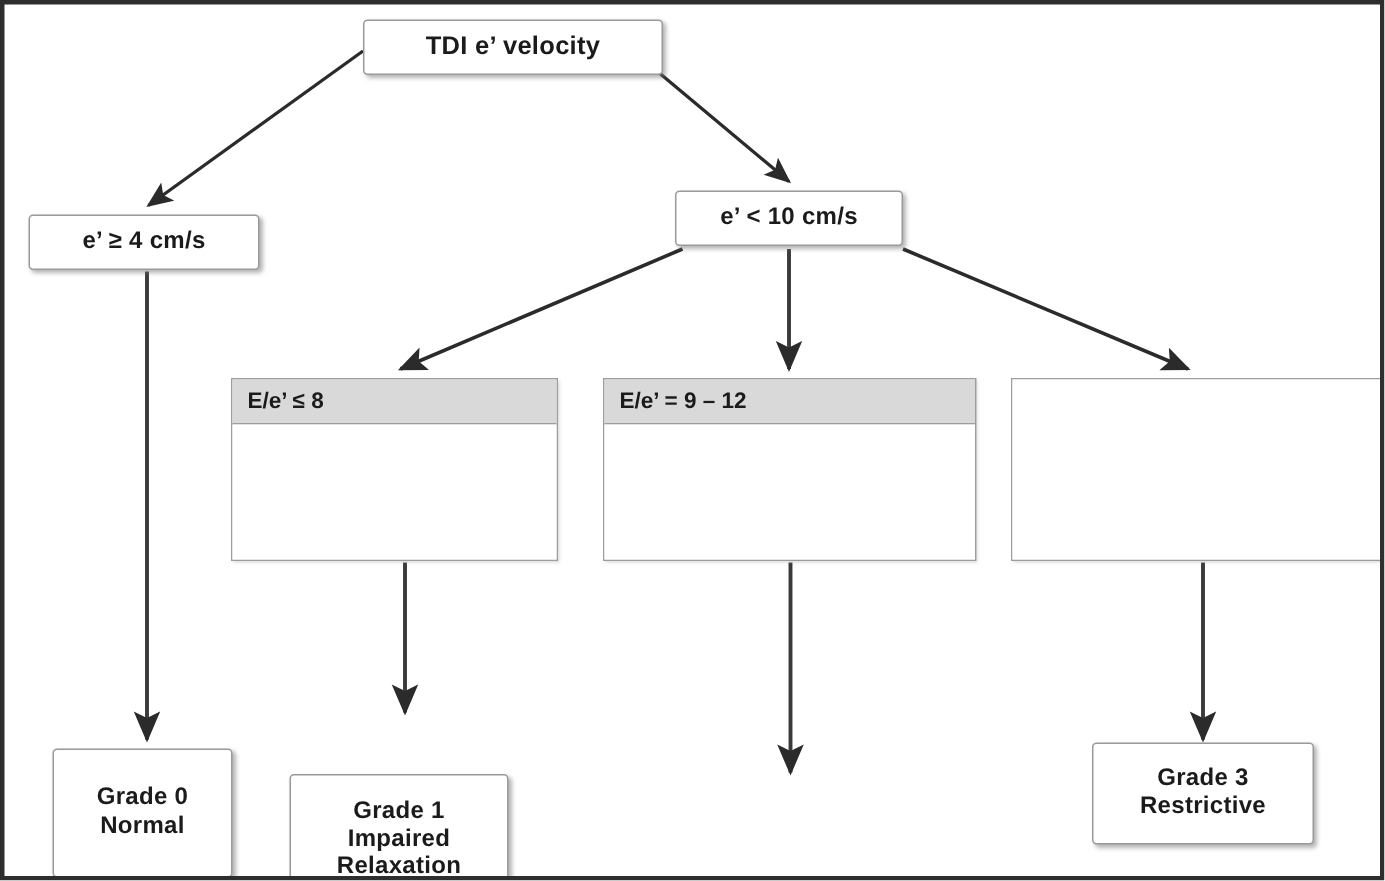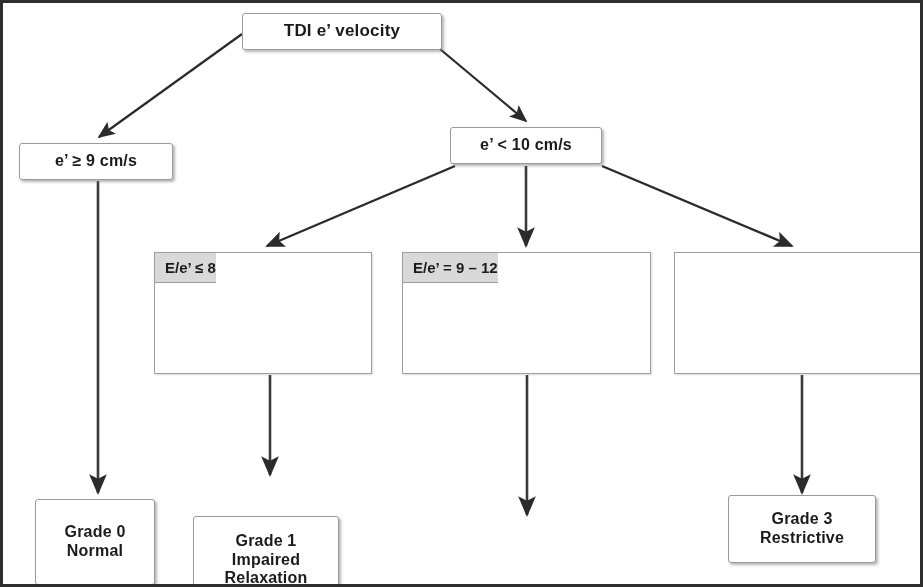--- a/index.html
+++ b/index.html
@@ -64,21 +64,21 @@
     left: 447px; top: 124px; width: 152px; height: 37px;
     font-size: 16px;
   }
   
   .table-node {
     position: absolute;
     box-sizing: border-box;
     background: #ffffff;
     border: 1px solid #9d9d9d;
     display: flex;
-    flex-direction: row;
+    flex-direction: column;
     box-shadow: 1px 1px 2px rgba(150,150,150,0.35);
   }
   .table-header {
     background: #d9d9d9;
     border-bottom: 1px solid #9d9d9d;
     height: 29px;
     display: flex;
     align-items: center;
     padding-left: 10px;
     font-size: 15px;
@@ -131,21 +131,21 @@
       <line x1="524" y1="372" x2="524" y2="512" stroke="#3a3a3a" stroke-width="2.6" marker-end="url(#arrowhead)"></line>
 
       <line x1="799" y1="372" x2="799" y2="490" stroke="#3a3a3a" stroke-width="2.6" marker-end="url(#arrowhead)"></line>
     </svg>
 
     <div class="node" id="node-root">
       <span class="node-text">TDI e’ velocity</span>
     </div>
 
     <div class="node" id="node-cond-left">
-      <span class="node-text">e’  ≥ 9 cm/s</span>
+      <span class="node-text">e’  ≥ 4 cm/s</span>
     </div>
 
     <div class="node" id="node-cond-right">
       <span class="node-text">e’  &lt; 10 cm/s</span>
     </div>
 
     <div class="table-node" id="crit-1">
       <div class="table-header">E/e’  ≤ 8</div>
       <div class="table-body"></div>
     </div>

